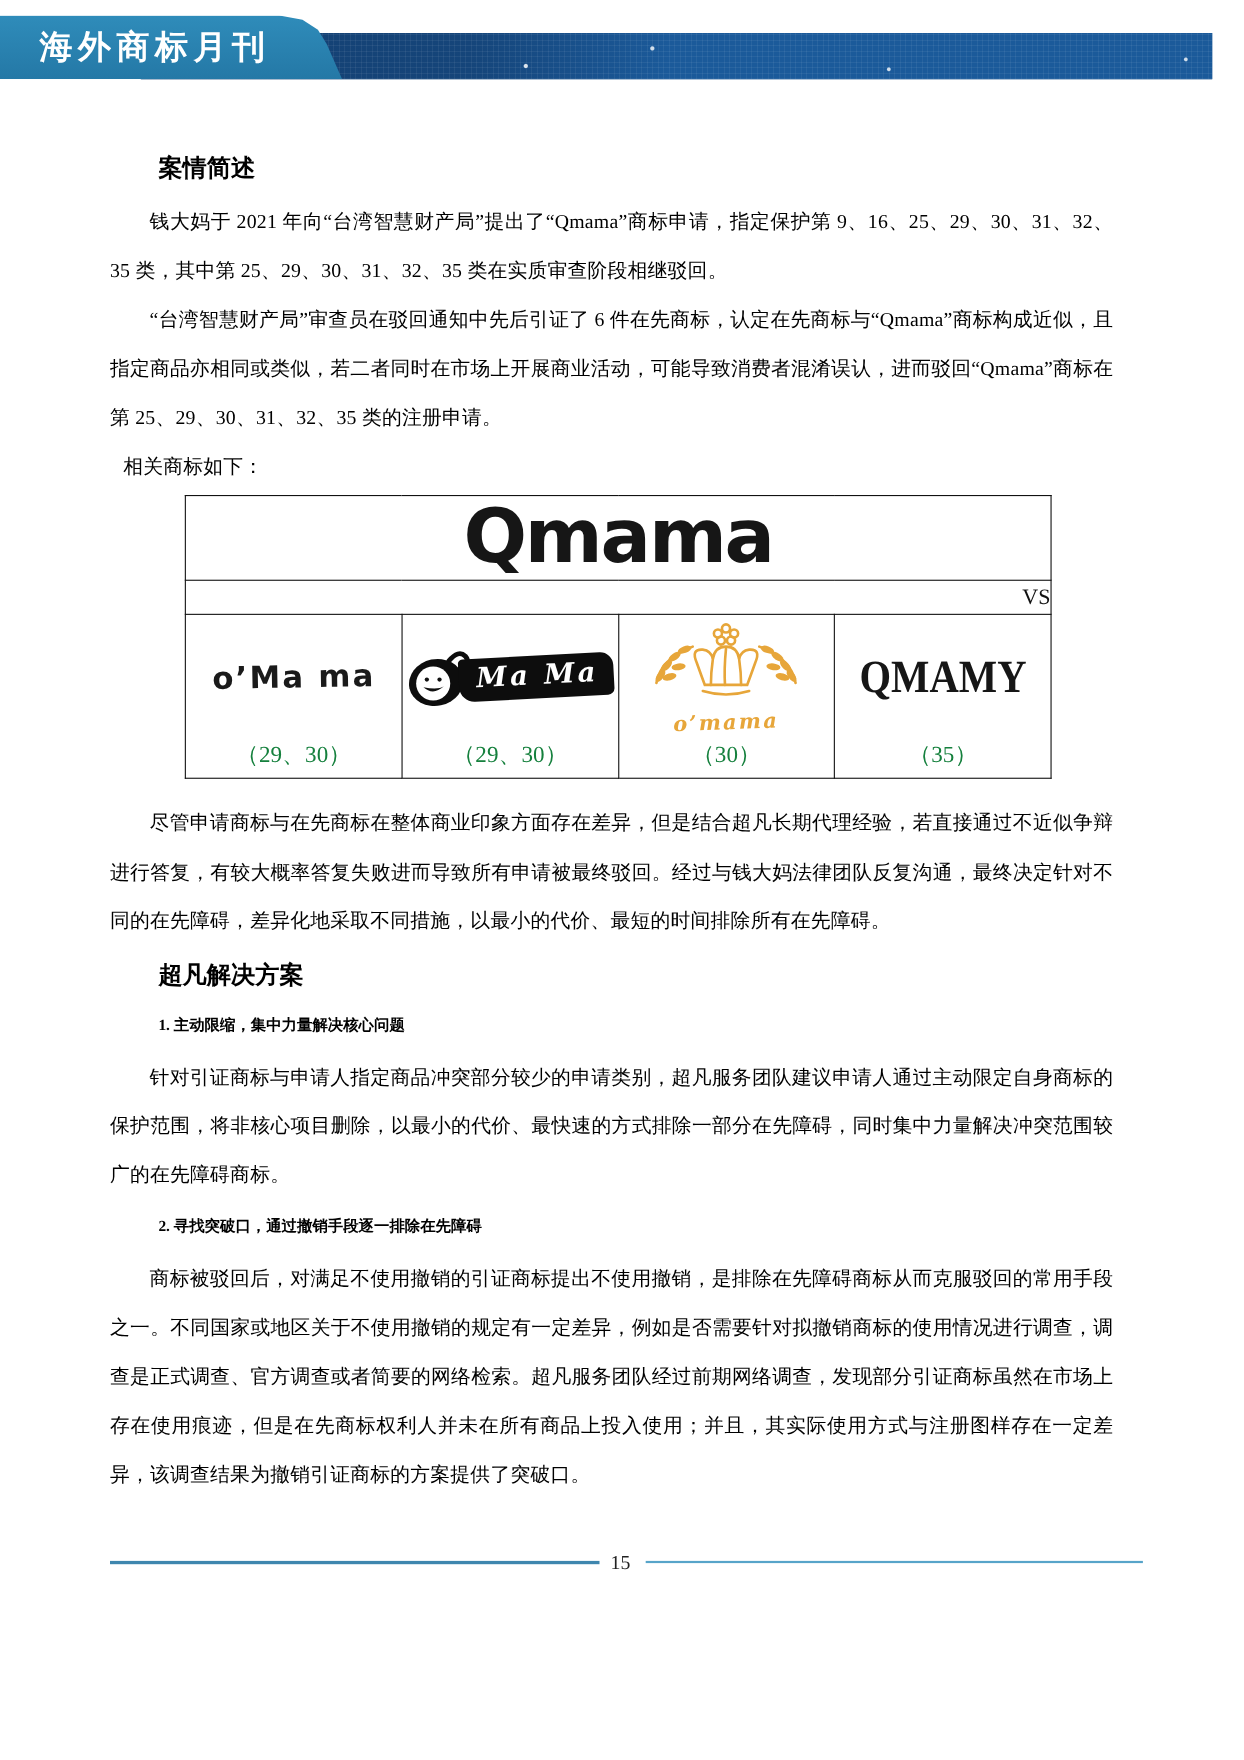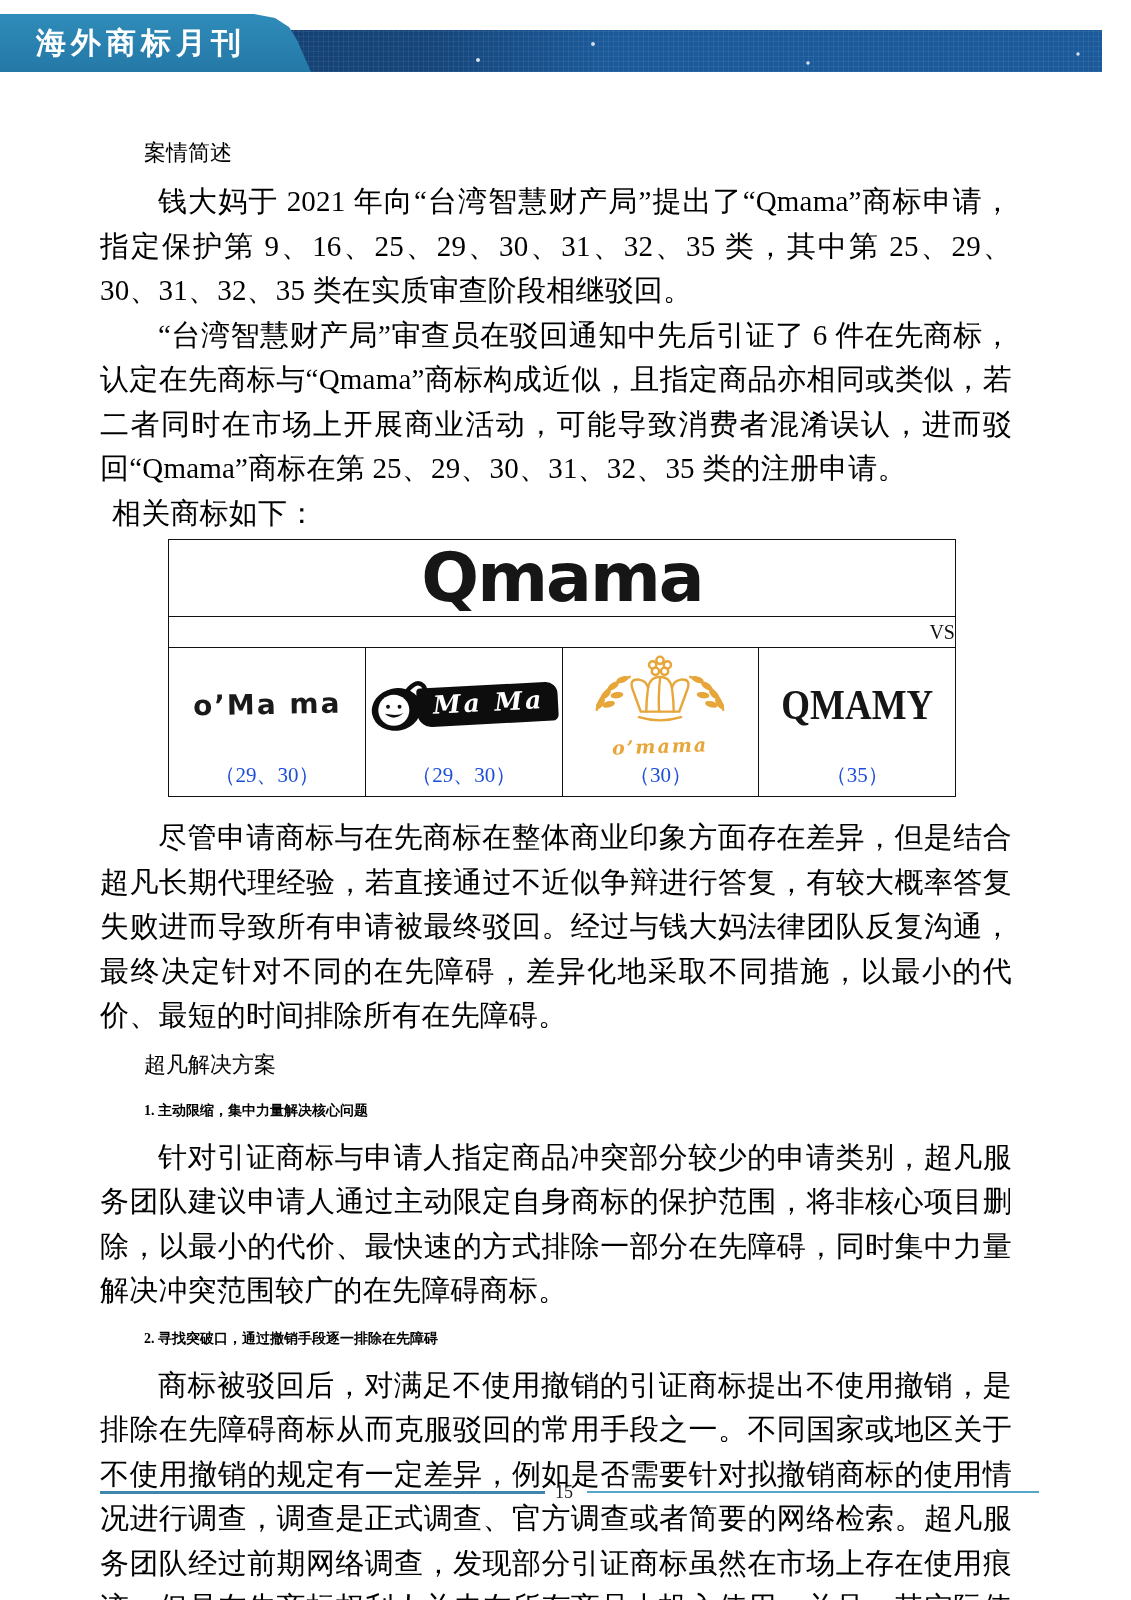--- a/index.html
+++ b/index.html
@@ -31,27 +31,27 @@
     box-sizing:border-box; padding-right:30px;
   }
   .masthead-title {
     color:#ffffff; font-size:30px; font-weight:bold; letter-spacing:5px;
     font-family:"Liberation Serif",serif; white-space:nowrap;text-align:right;
   }
 
   
   .content { position:absolute; left:100px; top:136px; width:912px; }
   .sec-heading {
-    font-size:22px; font-weight:normal; margin:0 0 9px 44px; line-height:34px;
+    font-size:22px; font-weight:bold; margin:0 0 9px 44px; line-height:34px;
   }
   .sub-heading {
     font-size:14px; font-weight:bold; margin:6px 0 4px 44px; line-height:40px;
   }
   p.body-para {
-    font-size:29px; line-height:44.5px; text-align:justify;
+    font-size:18px; line-height:44.5px; text-align:justify;
     text-indent:2em; margin:0; letter-spacing:0.2px;
   }
   p.no-indent { text-indent:0;margin-left:12px; }
 
   
   table.marks-table {
     border-collapse:collapse; width:788px; margin:4px 0 18px 68px;
     table-layout:fixed;
   }
   table.marks-table td { border:1.6px solid #111; padding:0; }
@@ -60,21 +60,21 @@
     font-family:"DejaVu Sans",sans-serif; font-weight:bold; font-size:68px;
     letter-spacing:-2px; color:#161616; line-height:1;
   }
   td.vs-cell {
     height:30px; text-align:right; vertical-align:middle;
     font-size:20px; font-family:"Liberation Serif",serif; color:#111;
   }
   td.cited-cell { height:148px; vertical-align:top; }
   .cell-stack { display:flex; flex-direction:column; height:148px; }
   .mark-area { flex:1; display:flex; align-items:center; justify-content:center;text-align:center; }
-  .class-label { text-align:center; font-size:21px; padding-bottom:7px; color:#1d4ed8; }
+  .class-label { text-align:center; font-size:21px; padding-bottom:7px; color:#15803d; }
 
   .hand-mark {
     font-family:"DejaVu Sans",sans-serif; font-size:28px; letter-spacing:2px;
     color:#1a1a1a; transform:rotate(-1deg); font-weight:600;
   }
   .bee-mark { display:flex; align-items:center; }
   .brush-stroke {
     margin-left:-14px; background:#0d0d0d; transform:rotate(-3deg);
     padding:3px 14px 7px 16px; border-radius:4px 12px 6px 14px;
   }
@@ -88,21 +88,21 @@
     font-size:19px; color:#e7a63a; letter-spacing:2px; transform:rotate(-2deg);
     margin-top:-6px;
   }
   .serif-mark {
     font-family:"Liberation Serif",serif; font-size:42px; font-weight:bold;
     color:#161616; transform:scaleX(.88); letter-spacing:0;
   }
 
   
   .page-footer {
-    position:absolute; left:100px; top:1480px; width:940px; height:24px;
+    position:absolute; left:100px; top:1408px; width:940px; height:24px;
     display:flex; align-items:center;
   }
   .rule-left  { width:445px; height:3px; background:#3e86ae; }
   .page-num   { font-size:18px; color:#222; margin:0 14px 0 10px; line-height:1; }
   .rule-right { width:452px; height:2px; background:#57a4c9; }
 </style>
 </head>
 <body>
 
 <div class="header-banner"></div>

